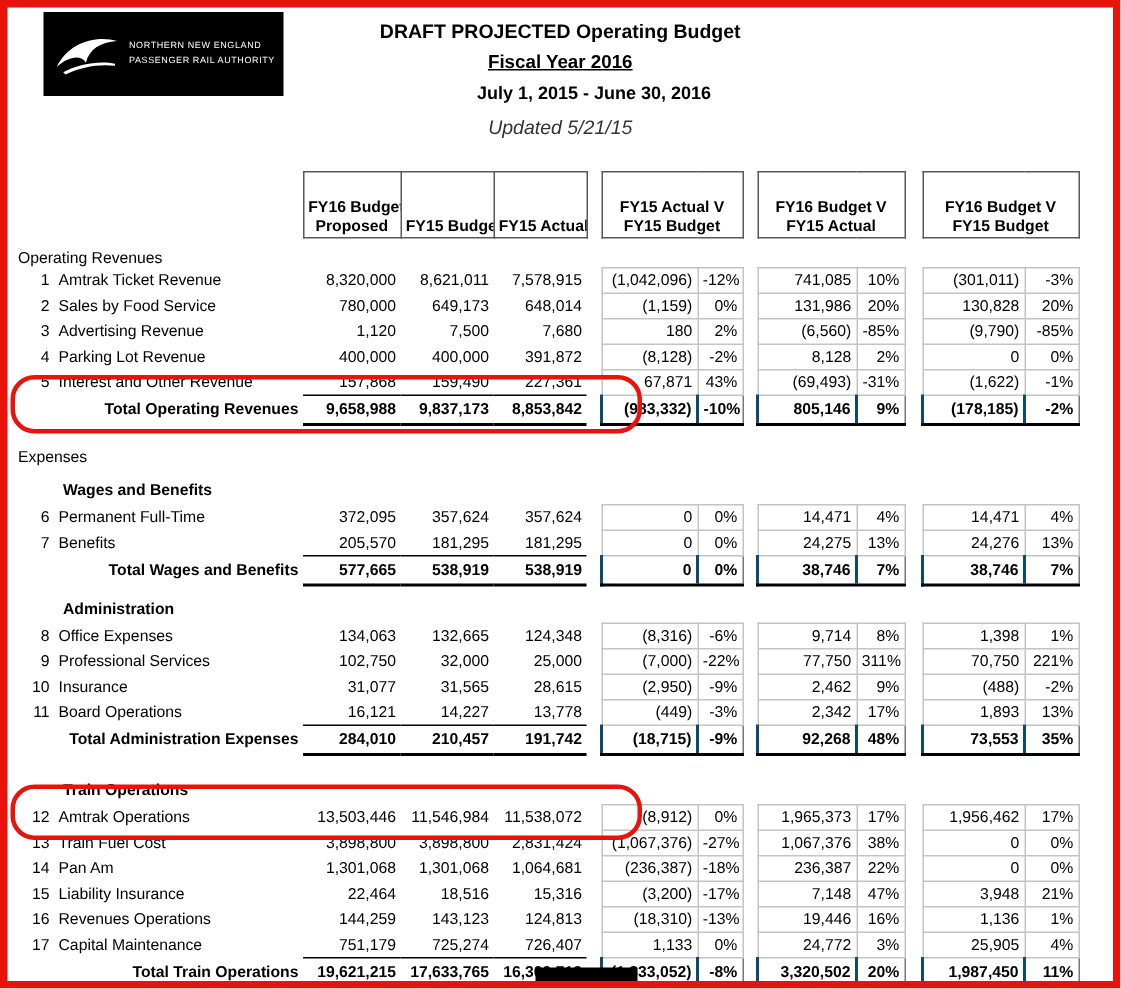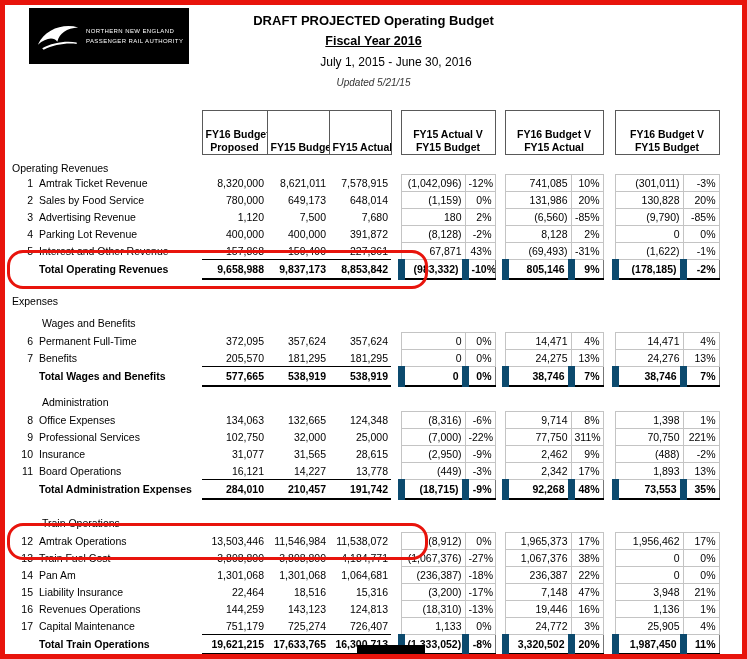--- a/index.html
+++ b/index.html
@@ -29,22 +29,22 @@
     padding: 4px 6px;
     gap: 5px;
   }
   .logo svg { width: 46px; height: 40px; flex: 0 0 auto; }
   .logo-text { font-size: 6px; letter-spacing: 0.4px; line-height: 1.7; white-space: nowrap; }
 
   
   .titles { text-align: center; padding-top: 8px; }
   .title1 { font-weight: bold; font-size: 13px; }
   .title2 { font-weight: bold; font-size: 12.5px; margin-top: 6px; text-decoration: underline; }
-  .title3 { font-weight: normal; font-size: 12px; margin-top: 7px; margin-left: 45px; }
-  .updated { font-size: 10px; font-style: italic; color: #333; margin-top: 8px; }
+  .title3 { font-weight: bold; font-size: 12px; margin-top: 7px; margin-left: 45px; }
+  .updated { font-size: 13px; font-style: italic; color: #333; margin-top: 8px; }
 
   
   table.budget {
     border-collapse: collapse;
     table-layout: fixed;
     width: 709px;
     margin: 22px 0 0 5px;
     font-size: 10.5px;
   }
   table.budget td {
@@ -66,32 +66,32 @@
   }
 
   td.rnum  { text-align: right; padding-right: 8px; }
   td.rlabel { padding-left: 6px; margin-left: 32px; }
   td.total-label { font-weight: bold; padding-left: 12px; }
   td.money { text-align: right; padding-right: 4px; }
   td.pct   { text-align: right; padding-right: 4px; }
   td.gapc  { padding: 0; }
 
   tr.r-section td  { height: 20px; padding-left: 2px; vertical-align: bottom; margin-top: 48px; }
-  tr.r-subheader td.subheader { font-weight: normal; padding-left: 6px; }
+  tr.r-subheader td.subheader { font-weight: bold; padding-left: 6px; }
   tr.r-subheader td { height: 18px; }
   tr.r-spacer td { height: 8px; }
 
   tr.r-data .vc { border: 1px solid #c4c4c4; }
 
-  tr.r-total td { font-weight: bold; height: 19px; }
+  tr.r-total td { font-weight: bold; height: 19px; text-align: right; }
   tr.r-total td.nb, tr.r-total td.vc {
     border-top: 1px solid #000;
     border-bottom: 2px solid #000;
   }
-  tr.r-total td.vc { border-left: 7px solid #0c4a6e; border-right: 1px solid #777; }
+  tr.r-total td.vc { border-left: 2px solid #0c4a6e; border-right: 1px solid #777; }
 
   
   .callout {
     position: absolute;
     left: 2px;
     width: 421px;
     border: 3px solid #e8140c;
     border-radius: 16px;
     pointer-events: none;
     background: transparent;
@@ -449,21 +449,21 @@
           <td class="pct vc">17%</td>
           <td class="gapc"></td>
           <td class="money vc">1,956,462</td>
           <td class="pct vc">17%</td>
         </tr>
         <tr class="r-data">
           <td class="rnum">13</td>
           <td class="rlabel">Train Fuel Cost</td>
           <td class="money nb">3,898,800</td>
           <td class="money nb">3,898,800</td>
-          <td class="money nb">4,184,771</td>
+          <td class="money nb">2,831,424</td>
           <td class="gapc"></td>
           <td class="money vc">(1,067,376)</td>
           <td class="pct vc">-27%</td>
           <td class="gapc"></td>
           <td class="money vc">1,067,376</td>
           <td class="pct vc">38%</td>
           <td class="gapc"></td>
           <td class="money vc">0</td>
           <td class="pct vc">0%</td>
         </tr>

